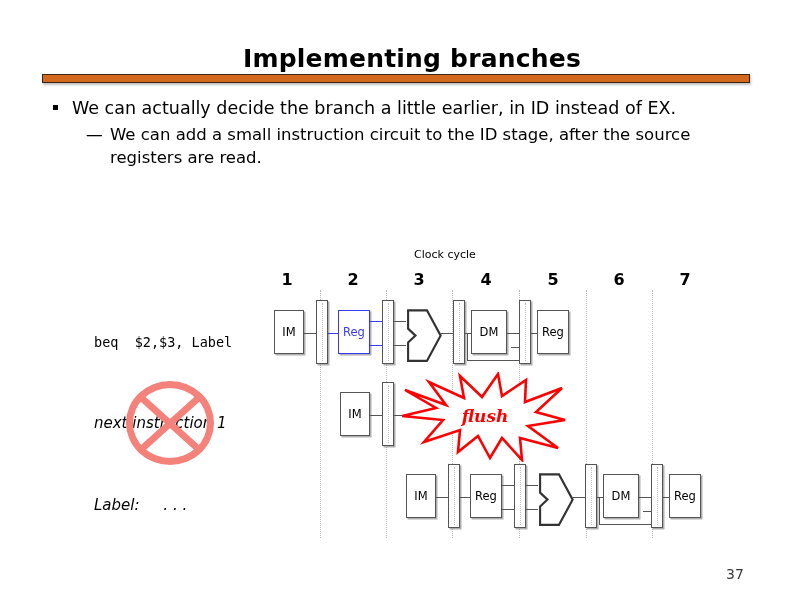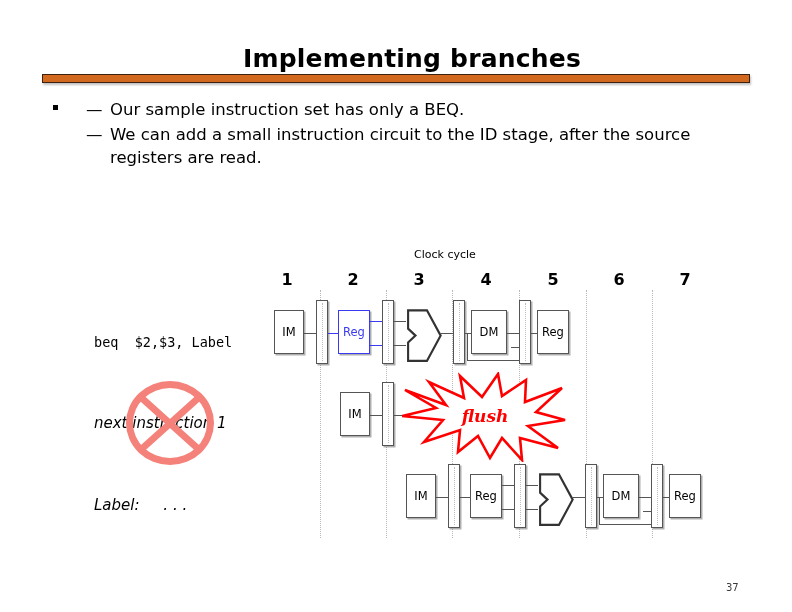--- a/index.html
+++ b/index.html
@@ -123,36 +123,36 @@
   .burst{position:absolute;left:402px;top:128px;width:166px;height:90px;}
   .burst .txt{
     position:absolute;left:0;top:34px;width:166px;
     text-align:center;
     color:#ff0000;font-style:italic;font-weight:bold;
     font-size:17px;
     font-family:"DejaVu Serif","Liberation Serif",serif;
   }
   .pagenum{
     position:absolute;left:726px;top:566px;
-    font-size:10px;color:#3a3a3a;margin-top:16px;
+    font-size:14px;color:#3a3a3a;
   }
 </style>
 </head>
 <body>
 
 <div class="slide-title">Implementing branches</div>
 <div class="title-rule"></div>
 
 <div class="bullets">
   <p class="b1">
     <span class="sq"></span>
+    <span>We can actually decide the branch a little earlier, in ID instead of EX.</span>
   </p>
   <p class="b2">
     <span class="dash">—</span>
-    <span>Our sample instruction set has only a BEQ.</span>
   </p>
   <p class="b2">
     <span class="dash">—</span>
     <span>We can add a small instruction circuit to the ID stage, after the source registers are read.</span>
   </p>
 </div>
 
 <div class="diagram">
 
   <div class="clock-label">Clock cycle</div>

